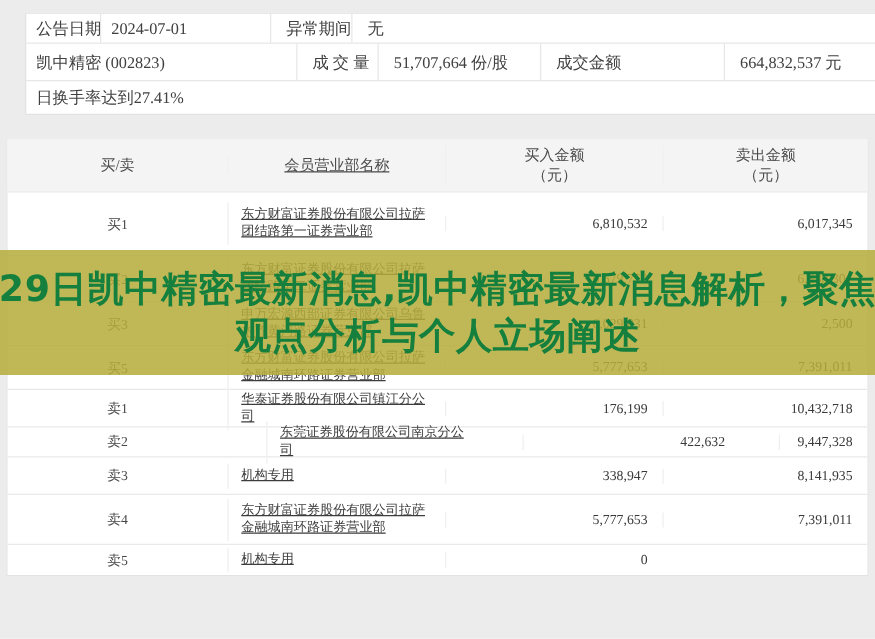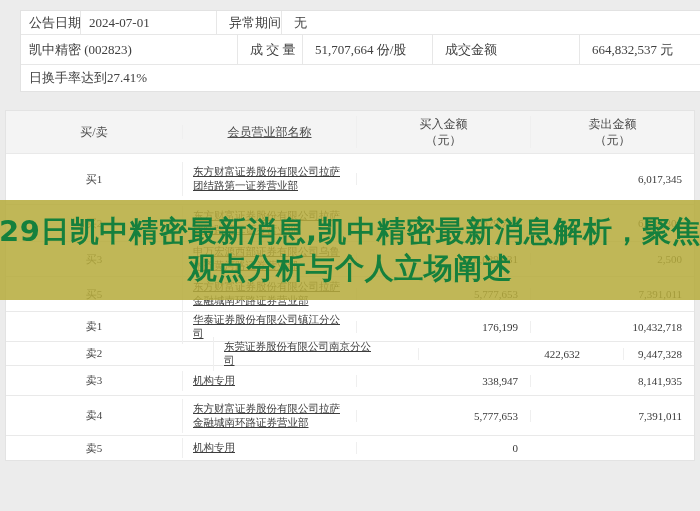--- a/index.html
+++ b/index.html
@@ -112,20 +112,21 @@
       <span class="hdr-2line">
         <span>卖出金额</span>
         <span>（元）</span>
       </span>
     </div>
   </div>
 
   <div class="t-row h-b1">
     <div class="t-cell c1">买1</div>
     <div class="t-cell c2">东方财富证券股份有限公司拉萨团结路第一证券营业部</div>
+    <div class="t-cell c3">6,810,532</div>
     <div class="t-cell c4">6,017,345</div>
   </div>
   <div class="t-row h-b2">
     <div class="t-cell c1">买2</div>
     <div class="t-cell c2">东方财富证券股份有限公司拉萨团结路第二证券营业部</div>
     <div class="t-cell c3">6,679,759</div>
     <div class="t-cell c4">6,388,301</div>
   </div>
   <div class="t-row h-b3">
     <div class="t-cell c1">买3</div>

